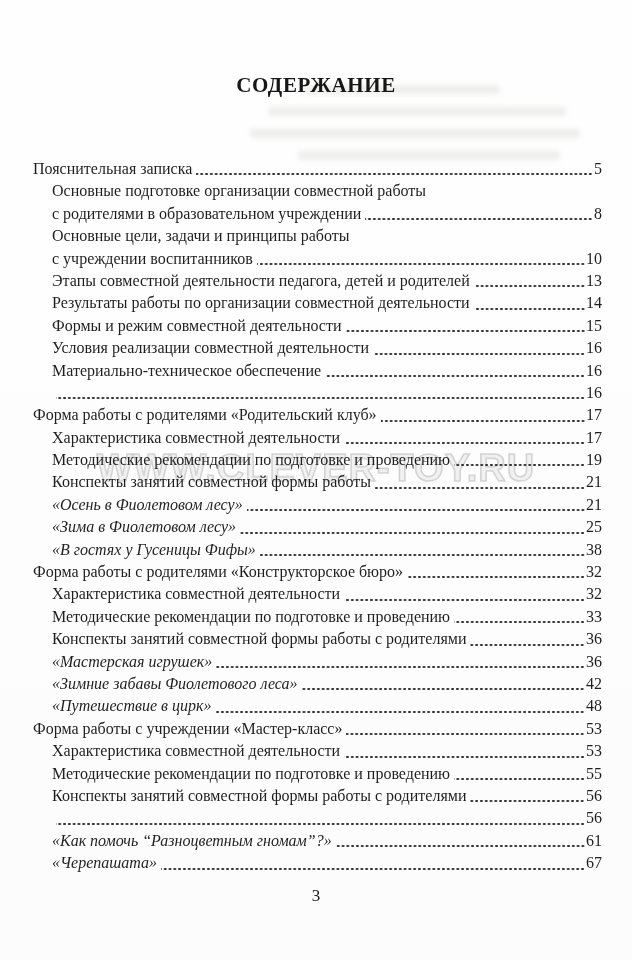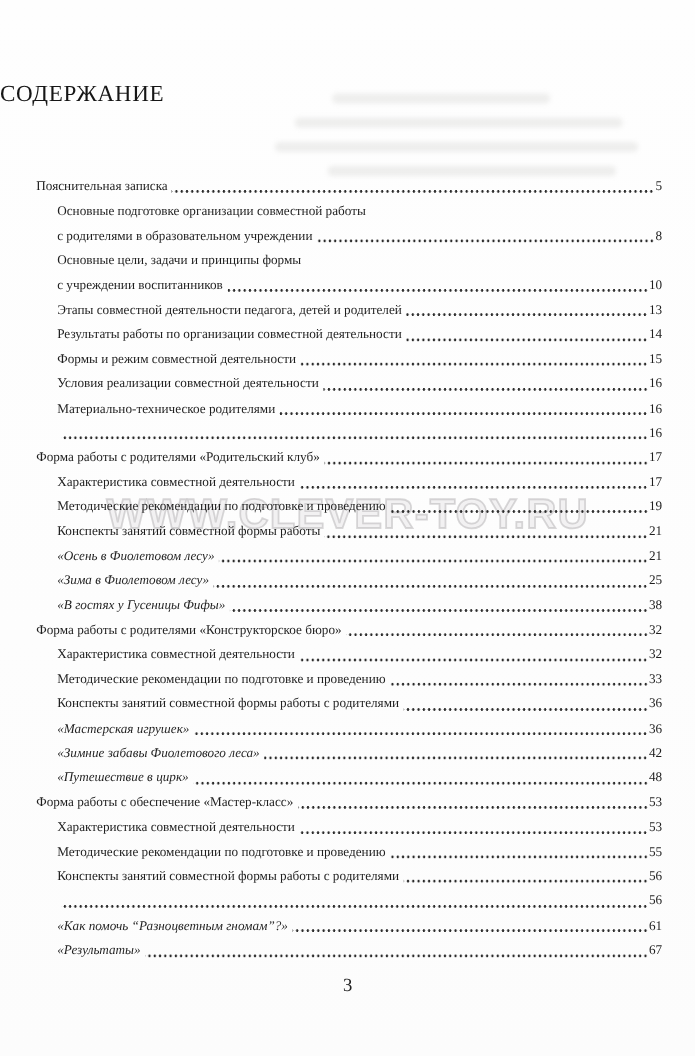--- a/index.html
+++ b/index.html
@@ -10,31 +10,31 @@
     color: #1f1f1f;
     position: relative;
     overflow: hidden;
   }
   .page {
     position: absolute; inset: 0;
     background: linear-gradient(180deg, #fefefe 0%, #fdfdfd 60%, #fcfcfc 100%);
   }
   .title {
     position: absolute; top: 73px; left: 0; width: 100%;
-    text-align: left;
-    font-size: 21px; font-weight: normal; letter-spacing: 0.6px;
+    text-align: center;
+    font-size: 21px; font-weight: bold; letter-spacing: 0.6px;
     color: #161616;
   }
   .toc {
     position: absolute; top: 158px; left: 33px; width: 569px;
   }
   .toc-row {
     display: flex; align-items: center;
     height: 22.4px; line-height: 22.4px;
-    font-size: 12px;
+    font-size: 16px;
     white-space: nowrap;
   }
   .toc-row.lvl1 { padding-left: 19px; }
   .toc-row.italic .toc-text { font-style: italic; }
   .toc-text { flex: 0 0 auto; }
   .toc-dots {
     flex: 1 1 auto;
     align-self: flex-end;
     height: 4px;
     margin: 0 1px 4px 4px;
@@ -100,21 +100,21 @@
     <span class="toc-text">Основные подготовке организации совместной работы</span>
     <span class="toc-dots"></span>
     <span class="toc-page"></span>
   </div>
       <div class="toc-row lvl1">
     <span class="toc-text">с родителями в образовательном учреждении</span>
     <span class="toc-dots"></span>
     <span class="toc-page">8</span>
   </div>
       <div class="toc-row lvl1 no-leader">
-    <span class="toc-text">Основные цели, задачи и принципы формы</span>
+    <span class="toc-text">Основные цели, задачи и принципы работы</span>
     <span class="toc-dots"></span>
     <span class="toc-page"></span>
   </div>
       <div class="toc-row lvl1">
     <span class="toc-text">с учреждении воспитанников</span>
     <span class="toc-dots"></span>
     <span class="toc-page">10</span>
   </div>
       <div class="toc-row lvl1">
     <span class="toc-text">Этапы совместной деятельности педагога, детей и родителей</span>
@@ -130,21 +130,21 @@
     <span class="toc-text">Формы и режим совместной деятельности</span>
     <span class="toc-dots"></span>
     <span class="toc-page">15</span>
   </div>
       <div class="toc-row lvl1">
     <span class="toc-text">Условия реализации совместной деятельности</span>
     <span class="toc-dots"></span>
     <span class="toc-page">16</span>
   </div>
       <div class="toc-row lvl1">
-    <span class="toc-text">Материально-техническое родителями</span>
+    <span class="toc-text">Материально-техническое обеспечение</span>
     <span class="toc-dots"></span>
     <span class="toc-page">16</span>
   </div>
       <div class="toc-row lvl1">
     <span class="toc-dots"></span>
     <span class="toc-page">16</span>
   </div>
       <div class="toc-row">
     <span class="toc-text">Форма работы с родителями «Родительский клуб»</span>
     <span class="toc-dots"></span>
@@ -209,21 +209,21 @@
     <span class="toc-text">«Зимние забавы Фиолетового леса»</span>
     <span class="toc-dots"></span>
     <span class="toc-page">42</span>
   </div>
       <div class="toc-row lvl1 italic">
     <span class="toc-text">«Путешествие в цирк»</span>
     <span class="toc-dots"></span>
     <span class="toc-page">48</span>
   </div>
       <div class="toc-row">
-    <span class="toc-text">Форма работы с обеспечение «Мастер-класс»</span>
+    <span class="toc-text">Форма работы с учреждении «Мастер-класс»</span>
     <span class="toc-dots"></span>
     <span class="toc-page">53</span>
   </div>
       <div class="toc-row lvl1">
     <span class="toc-text">Характеристика совместной деятельности</span>
     <span class="toc-dots"></span>
     <span class="toc-page">53</span>
   </div>
       <div class="toc-row lvl1">
     <span class="toc-text">Методические рекомендации по подготовке и проведению</span>
@@ -238,20 +238,20 @@
       <div class="toc-row lvl1 italic">
     <span class="toc-dots"></span>
     <span class="toc-page">56</span>
   </div>
       <div class="toc-row lvl1 italic">
     <span class="toc-text">«Как помочь “Разноцветным гномам”?»</span>
     <span class="toc-dots"></span>
     <span class="toc-page">61</span>
   </div>
       <div class="toc-row lvl1 italic">
-    <span class="toc-text">«Результаты»</span>
+    <span class="toc-text">«Черепашата»</span>
     <span class="toc-dots"></span>
     <span class="toc-page">67</span>
   </div>
     </div>
 
   <div class="footer-num">3</div>
 </div>
 
 </body></html>

